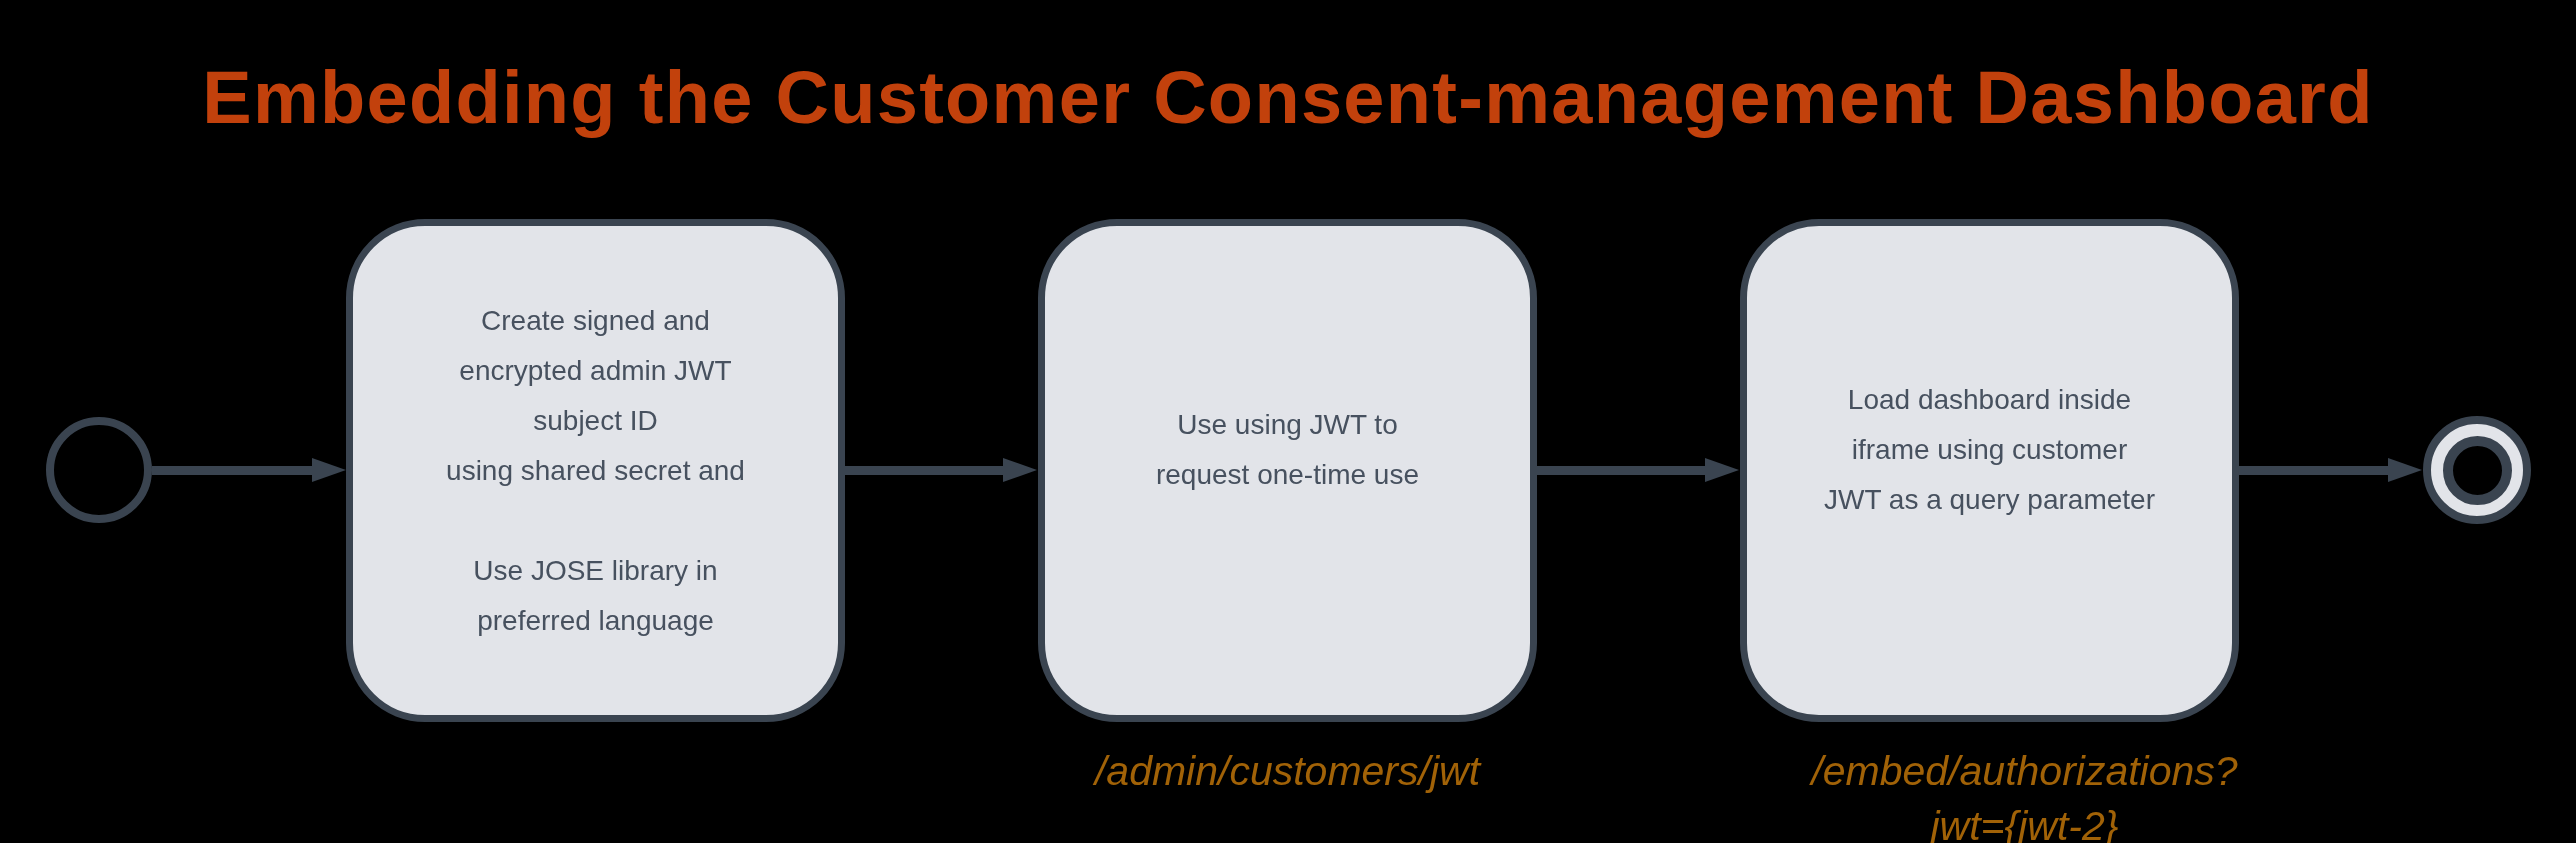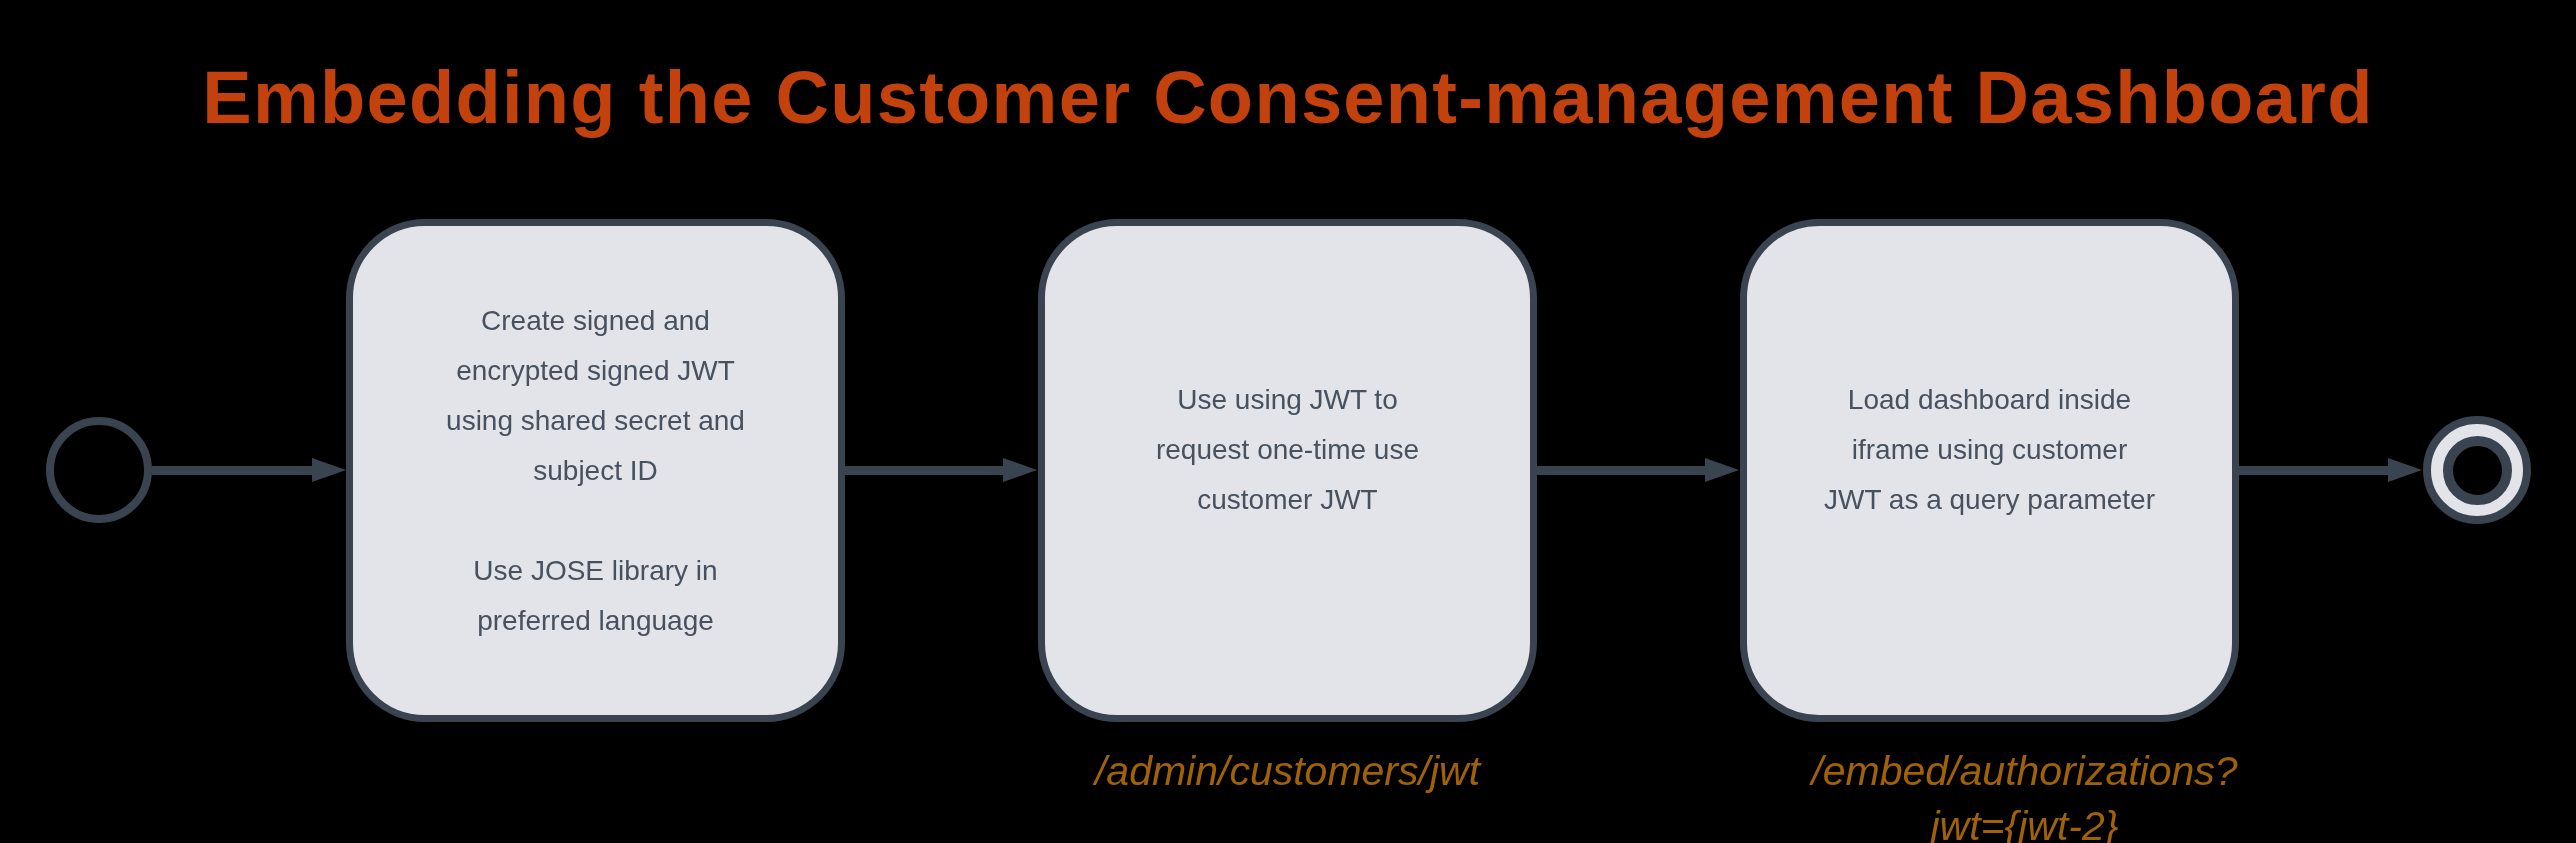--- a/index.html
+++ b/index.html
@@ -72,39 +72,38 @@
   <div class="node-start"></div>
 
   <div class="arrow a0">
     <div class="shaft"></div>
     <div class="head"></div>
   </div>
 
   <div class="box b1">
     <div class="box-lines">
       <div class="ln">Create signed and</div>
-      <div class="ln">encrypted signed JWT</div>
+      <div class="ln">encrypted admin JWT</div>
+      <div class="ln">subject ID</div>
       <div class="ln">using shared secret and</div>
-      <div class="ln">subject ID</div>
       <div class="ln"></div>
       <div class="ln">Use JOSE library in</div>
       <div class="ln">preferred language</div>
     </div>
   </div>
 
   <div class="arrow a1">
     <div class="shaft"></div>
     <div class="head"></div>
   </div>
 
   <div class="box b2">
     <div class="box-lines">
       <div class="ln">Use using JWT to</div>
       <div class="ln">request one-time use</div>
-      <div class="ln">customer JWT</div>
     </div>
   </div>
 
   <div class="arrow a2">
     <div class="shaft"></div>
     <div class="head"></div>
   </div>
 
   <div class="box b3">
     <div class="box-lines">

